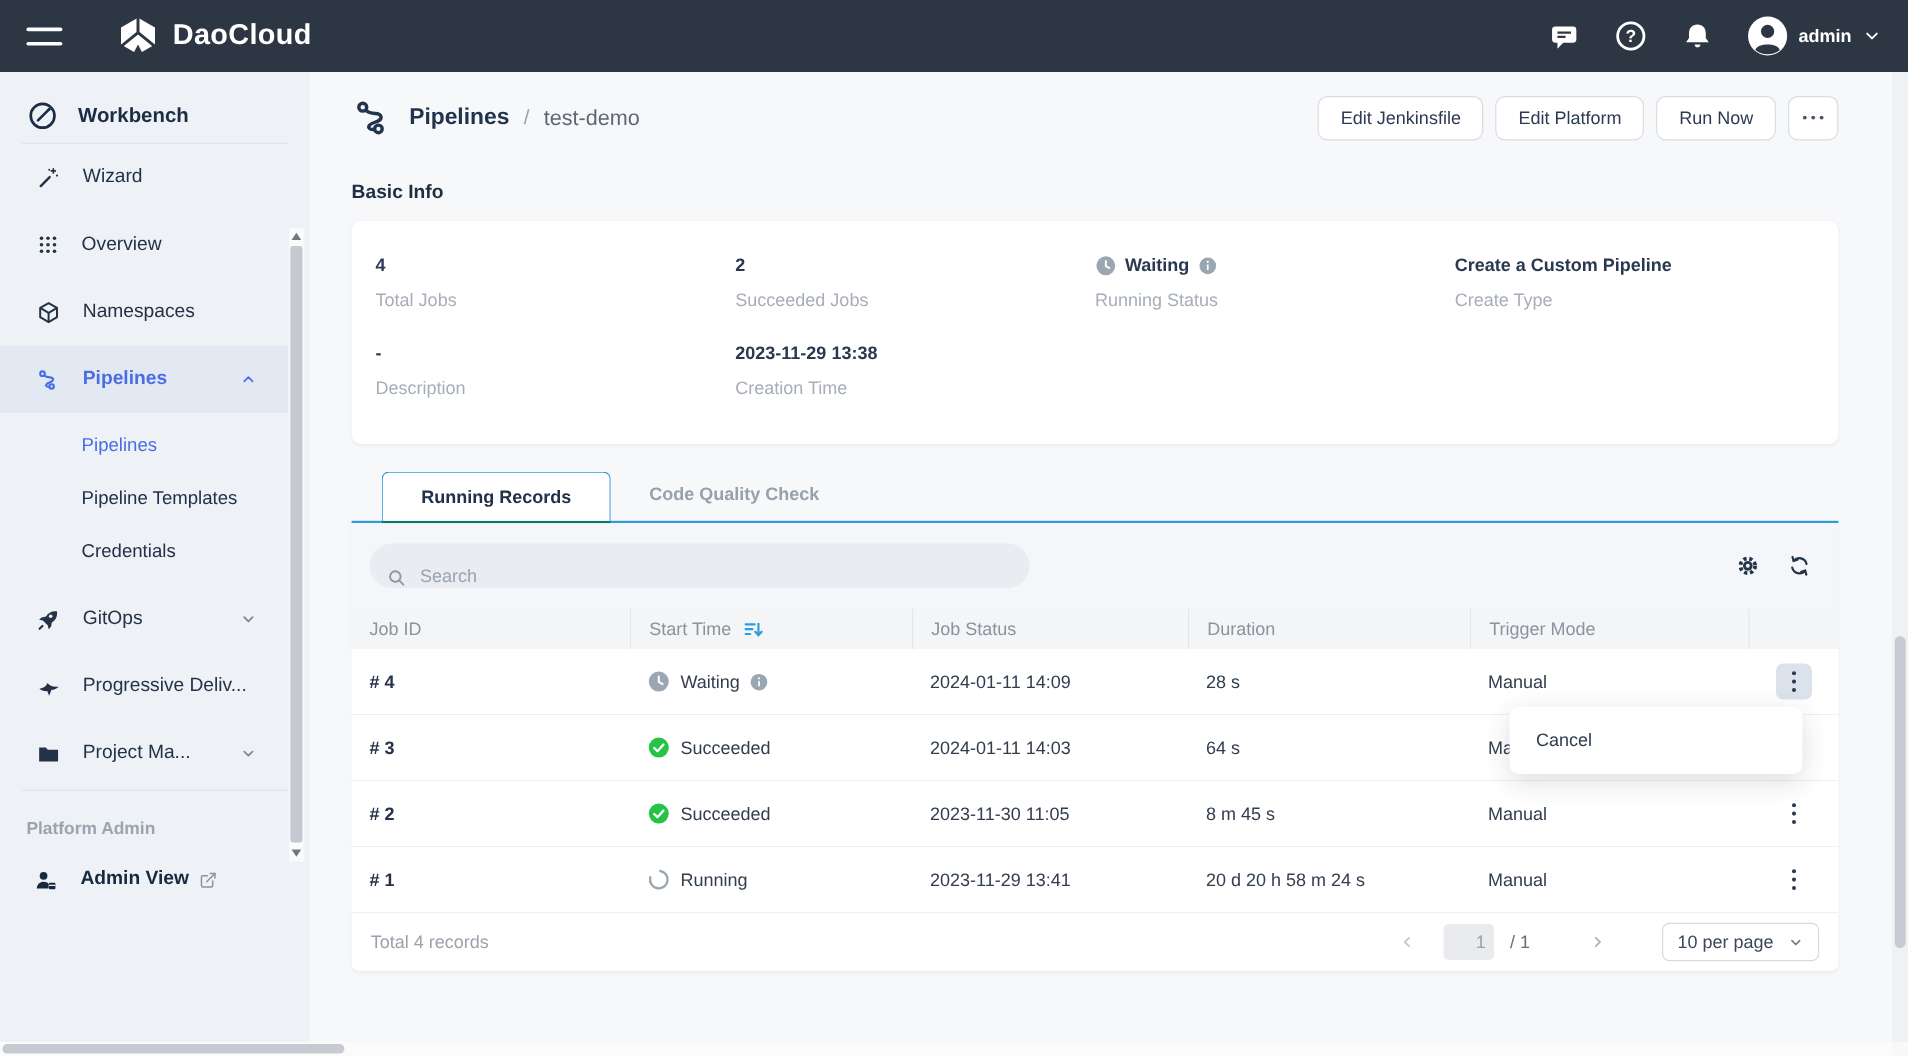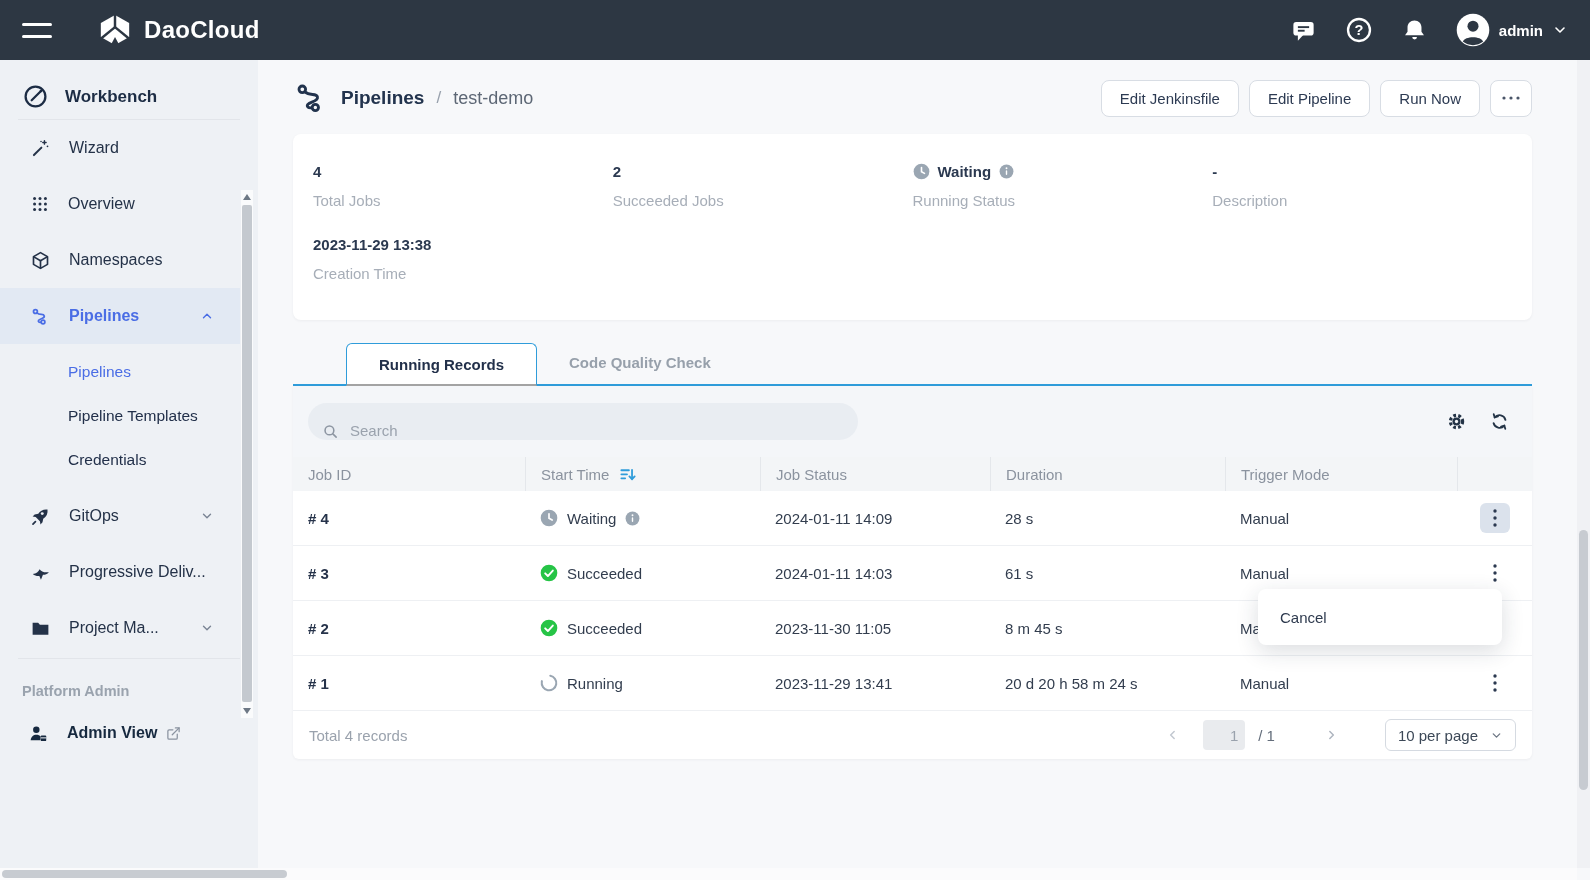--- a/index.html
+++ b/index.html
@@ -64,22 +64,22 @@
 
   .info-card{margin-top:14px;height:186px;background:#fff;border-radius:8px;
     box-shadow:0 1px 3px rgba(31,45,61,.05);padding:28px 20px;display:grid;
     grid-template-columns:repeat(4,1fr);row-gap:26px;align-content:start;}
   .field .value{display:flex;align-items:center;gap:8px;font-size:15px;font-weight:700;color:#2b3950;margin-bottom:12px;min-height:18px;}
   .field .label{font-size:15px;color:#a7aeb8;}
 
   .tabs{margin-top:21px;display:flex;align-items:flex-end;padding-left:25px;border-bottom:2px solid var(--tab-blue,#2f9cda);}
   .tab{height:43px;display:flex;align-items:center;justify-content:center;padding:0 32px;
     font-weight:700;font-size:15px;cursor:pointer;}
-  .tab.active{background:#fff;border:1px solid var(--tab-blue,#2f9cda);border-bottom:2px solid #a3a3a3;
-    margin-bottom:-2px;border-radius:6px 6px 0 0;color:#22304a;margin-left:28px;}
+  .tab.active{background:#fff;border:1px solid var(--tab-blue,#2f9cda);border-bottom:2px solid #0f766e;
+    margin-bottom:-2px;border-radius:6px 6px 0 0;color:#22304a;}
   .tab.inactive{color:#97a0ab;}
 
   .panel{background:#fff;border-radius:0 0 6px 6px;box-shadow:0 1px 3px rgba(31,45,61,.05);}
   .search-row{background:#f4f6f9;height:71px;display:flex;align-items:center;padding:0 22px 0 15px;}
   .search-box{width:550px;height:37px;background:#e9edf2;border-radius:19px;display:flex;align-items:flex-end;
     padding:0 14px;gap:9px;}
   .search-box input{border:none;outline:none;background:transparent;font-size:15px;color:#3b4656;width:100%;
     font-family:inherit;}
   .search-box input::placeholder{color:#9aa2ad;}
   .table-tools{margin-left:auto;display:flex;align-items:center;gap:22px;color:#243447;}
@@ -334,34 +334,35 @@
             <path d="M7.9 7.9c3.2 3.2 7.6.4 8.4 3.4.8 3.1-4.9 3-6.4 5-1 1.4.4 2.6 2.5 2.2"></path>
             <circle cx="14.9" cy="18.3" r="2.1"></circle>
           </svg>
         </span>
         <span class="crumb-root">Pipelines</span>
         <span class="crumb-sep">/</span>
         <span class="crumb-cur">test-demo</span>
 
         <div class="head-actions">
           <button class="btn">Edit Jenkinsfile</button>
-          <button class="btn">Edit Pipeline</button>
+          <button class="btn">Edit Platform</button>
           <button class="btn">Run Now</button>
           <button class="btn icon-only">
             <span>
               <svg width="18" height="4" viewBox="0 0 18 4" fill="#4a5568">
                   <circle cx="2" cy="2" r="1.6"></circle>
                   <circle cx="9" cy="2" r="1.6"></circle>
                   <circle cx="16" cy="2" r="1.6"></circle>
                 </svg>
             </span>
           </button>
         </div>
       </div>
 
+      <div class="section-title">Basic Info</div>
 
       <section class="info-card">
         <div class="field">
           <div class="value">4</div>
           <div class="label">Total Jobs</div>
         </div>
         <div class="field">
           <div class="value">2</div>
           <div class="label">Succeeded Jobs</div>
         </div>
@@ -376,20 +377,24 @@
             <span>Waiting</span>
             <span>
               <svg width="15" height="15" viewBox="0 0 16 16">
                   <circle cx="8" cy="8" r="7.4" fill="#9aa6b2"></circle>
                   <circle cx="8" cy="4.5" r="1" fill="#fff"></circle>
                   <rect x="7.25" y="6.6" width="1.5" height="5.2" rx=".75" fill="#fff"></rect>
                 </svg>
             </span>
           </div>
           <div class="label">Running Status</div>
+        </div>
+        <div class="field">
+          <div class="value">Create a Custom Pipeline</div>
+          <div class="label">Create Type</div>
         </div>
         <div class="field">
           <div class="value">-</div>
           <div class="label">Description</div>
         </div>
         <div class="field">
           <div class="value">2023-11-29 13:38</div>
           <div class="label">Creation Time</div>
         </div>
         <div></div>
@@ -496,21 +501,21 @@
           <div class="cell">
             <span>
               <svg width="18" height="18" viewBox="0 0 16 16">
                   <circle cx="8" cy="8" r="7.4" fill="var(--green,#26c446)"></circle>
                   <polyline points="4.6,8.3 7,10.7 11.4,5.8" fill="none" stroke="#fff" stroke-width="1.7" stroke-linecap="round" stroke-linejoin="round"></polyline>
                 </svg>
             </span>
             <span>Succeeded</span>
           </div>
           <div class="cell">2024-01-11 14:03</div>
-          <div class="cell">61 s</div>
+          <div class="cell">64 s</div>
           <div class="cell">Manual</div>
           <div class="cell actions">
               <span class="kebab-btn">
             <svg width="4" height="18" viewBox="0 0 4 18" fill="#2b3950">
                   <circle cx="2" cy="2" r="1.7"></circle>
                   <circle cx="2" cy="9" r="1.7"></circle>
                   <circle cx="2" cy="16" r="1.7"></circle>
                 </svg>
           </span>
             </div>

